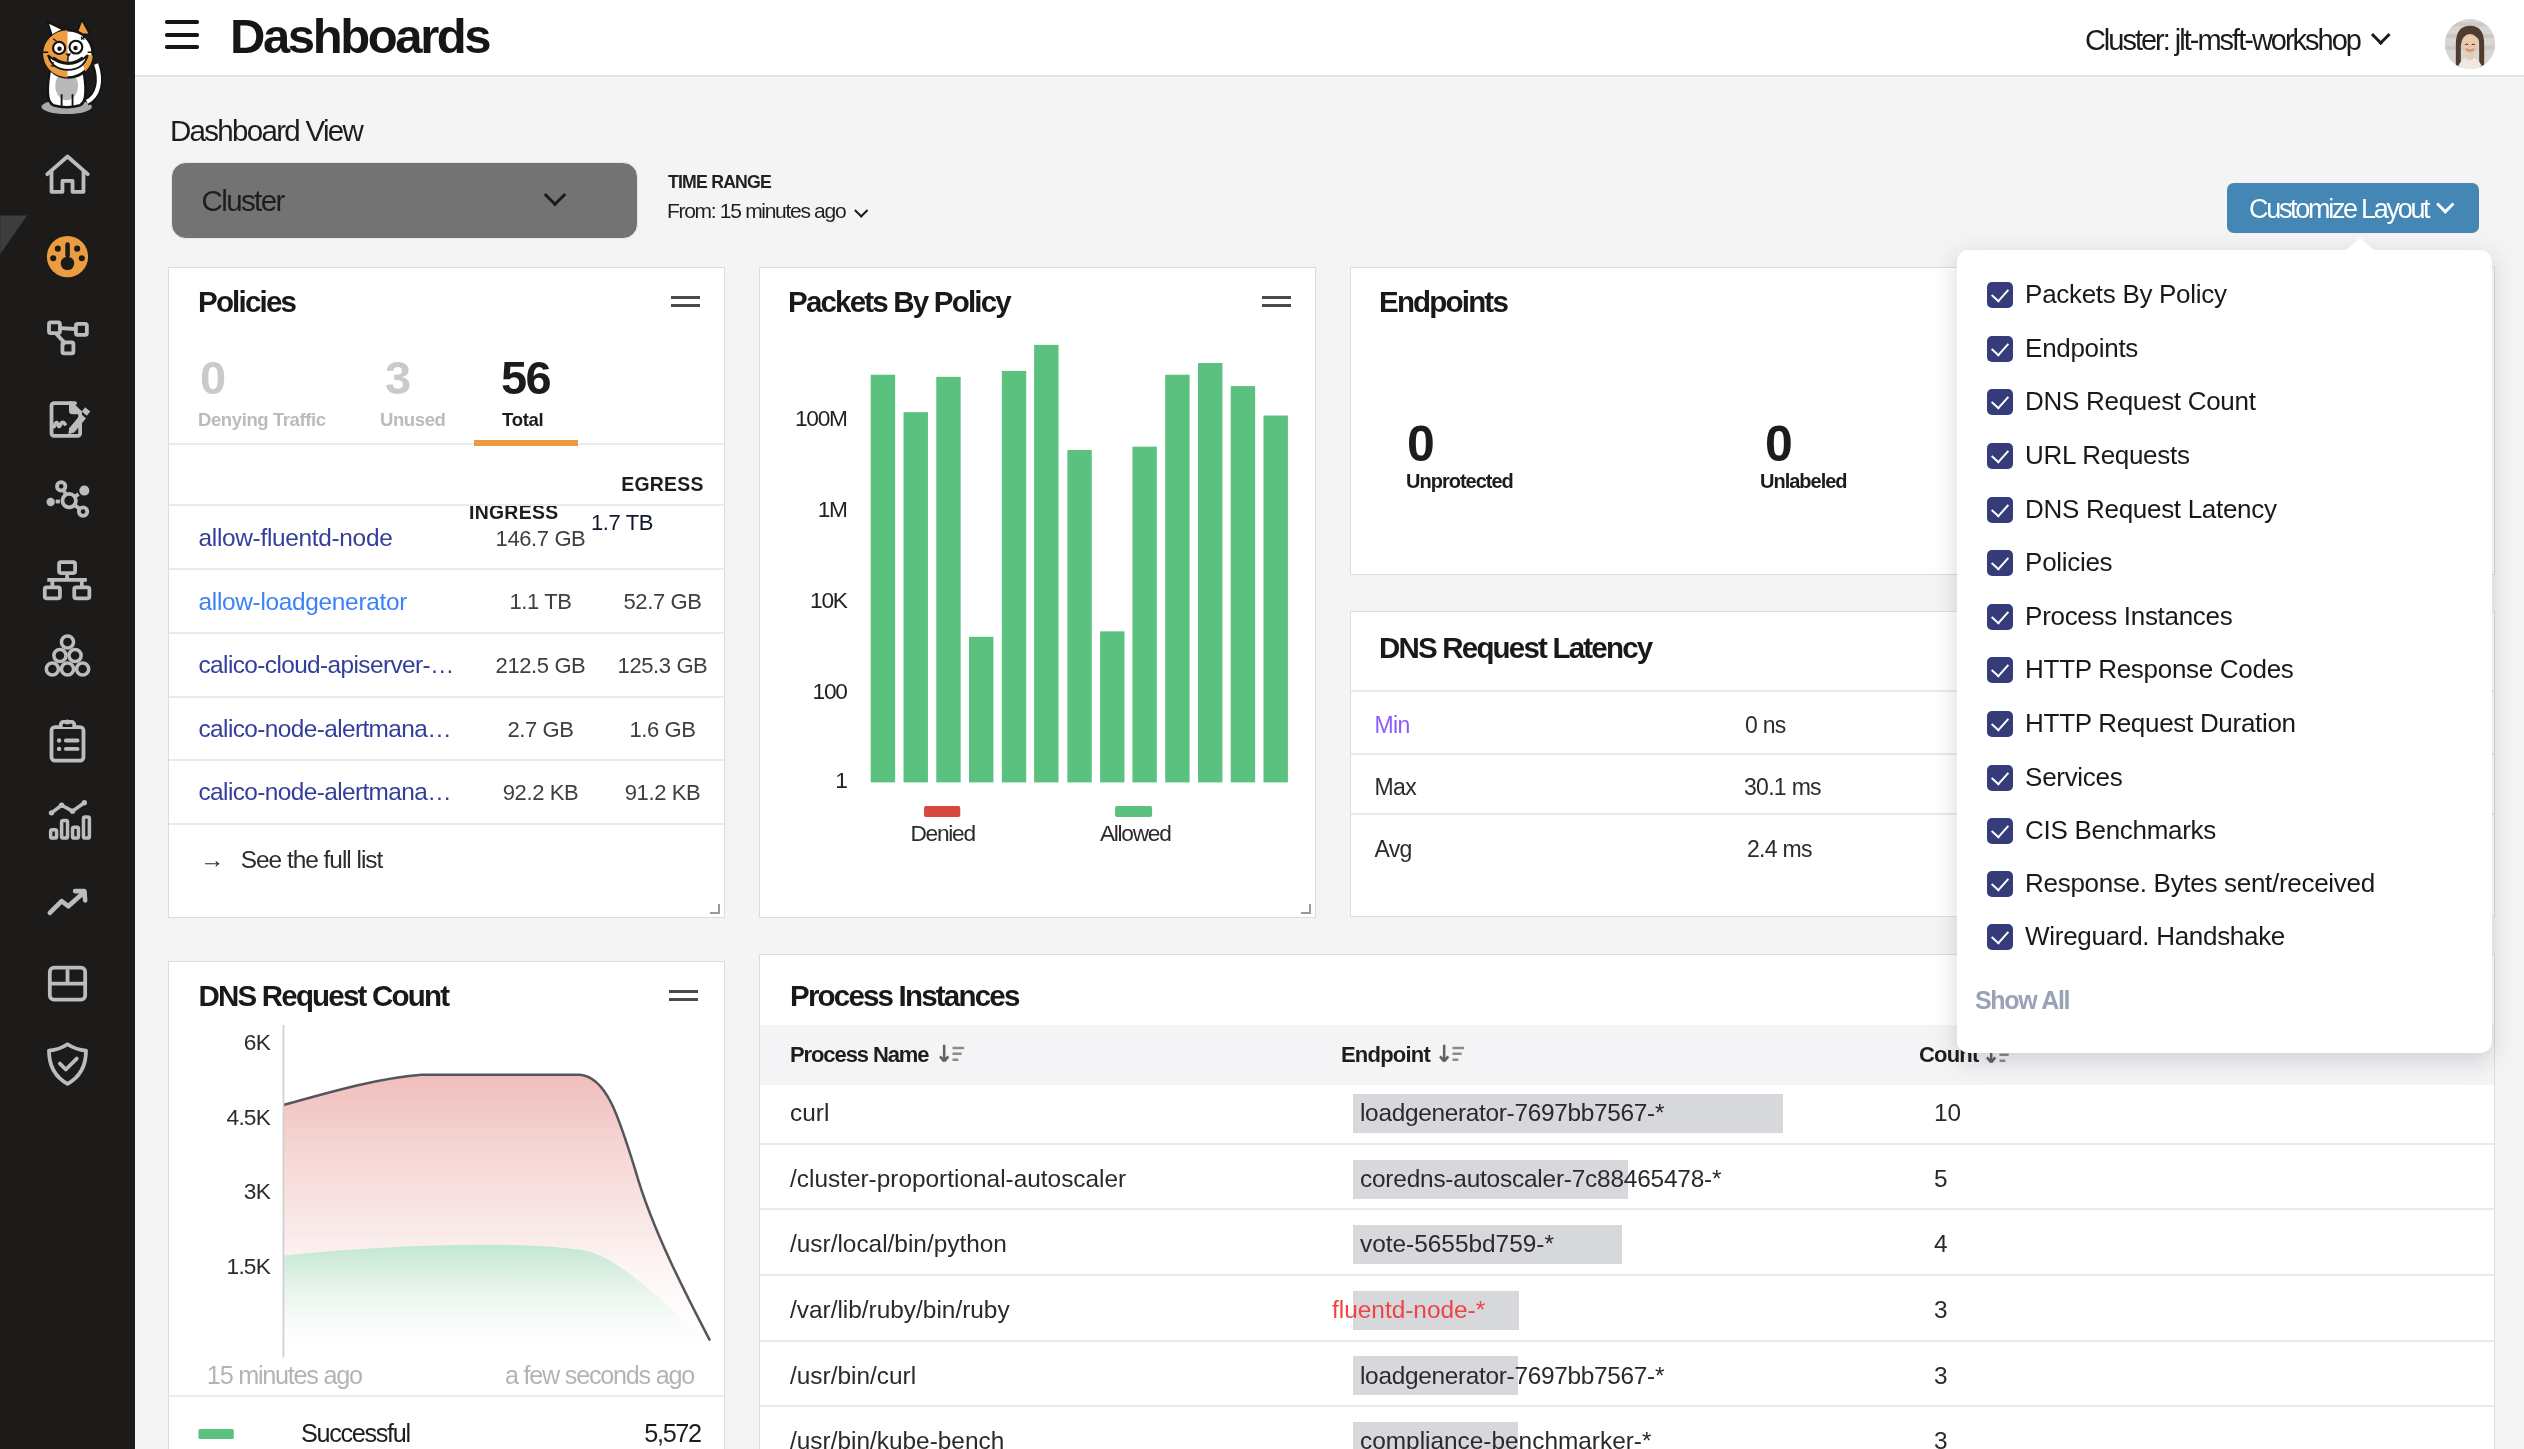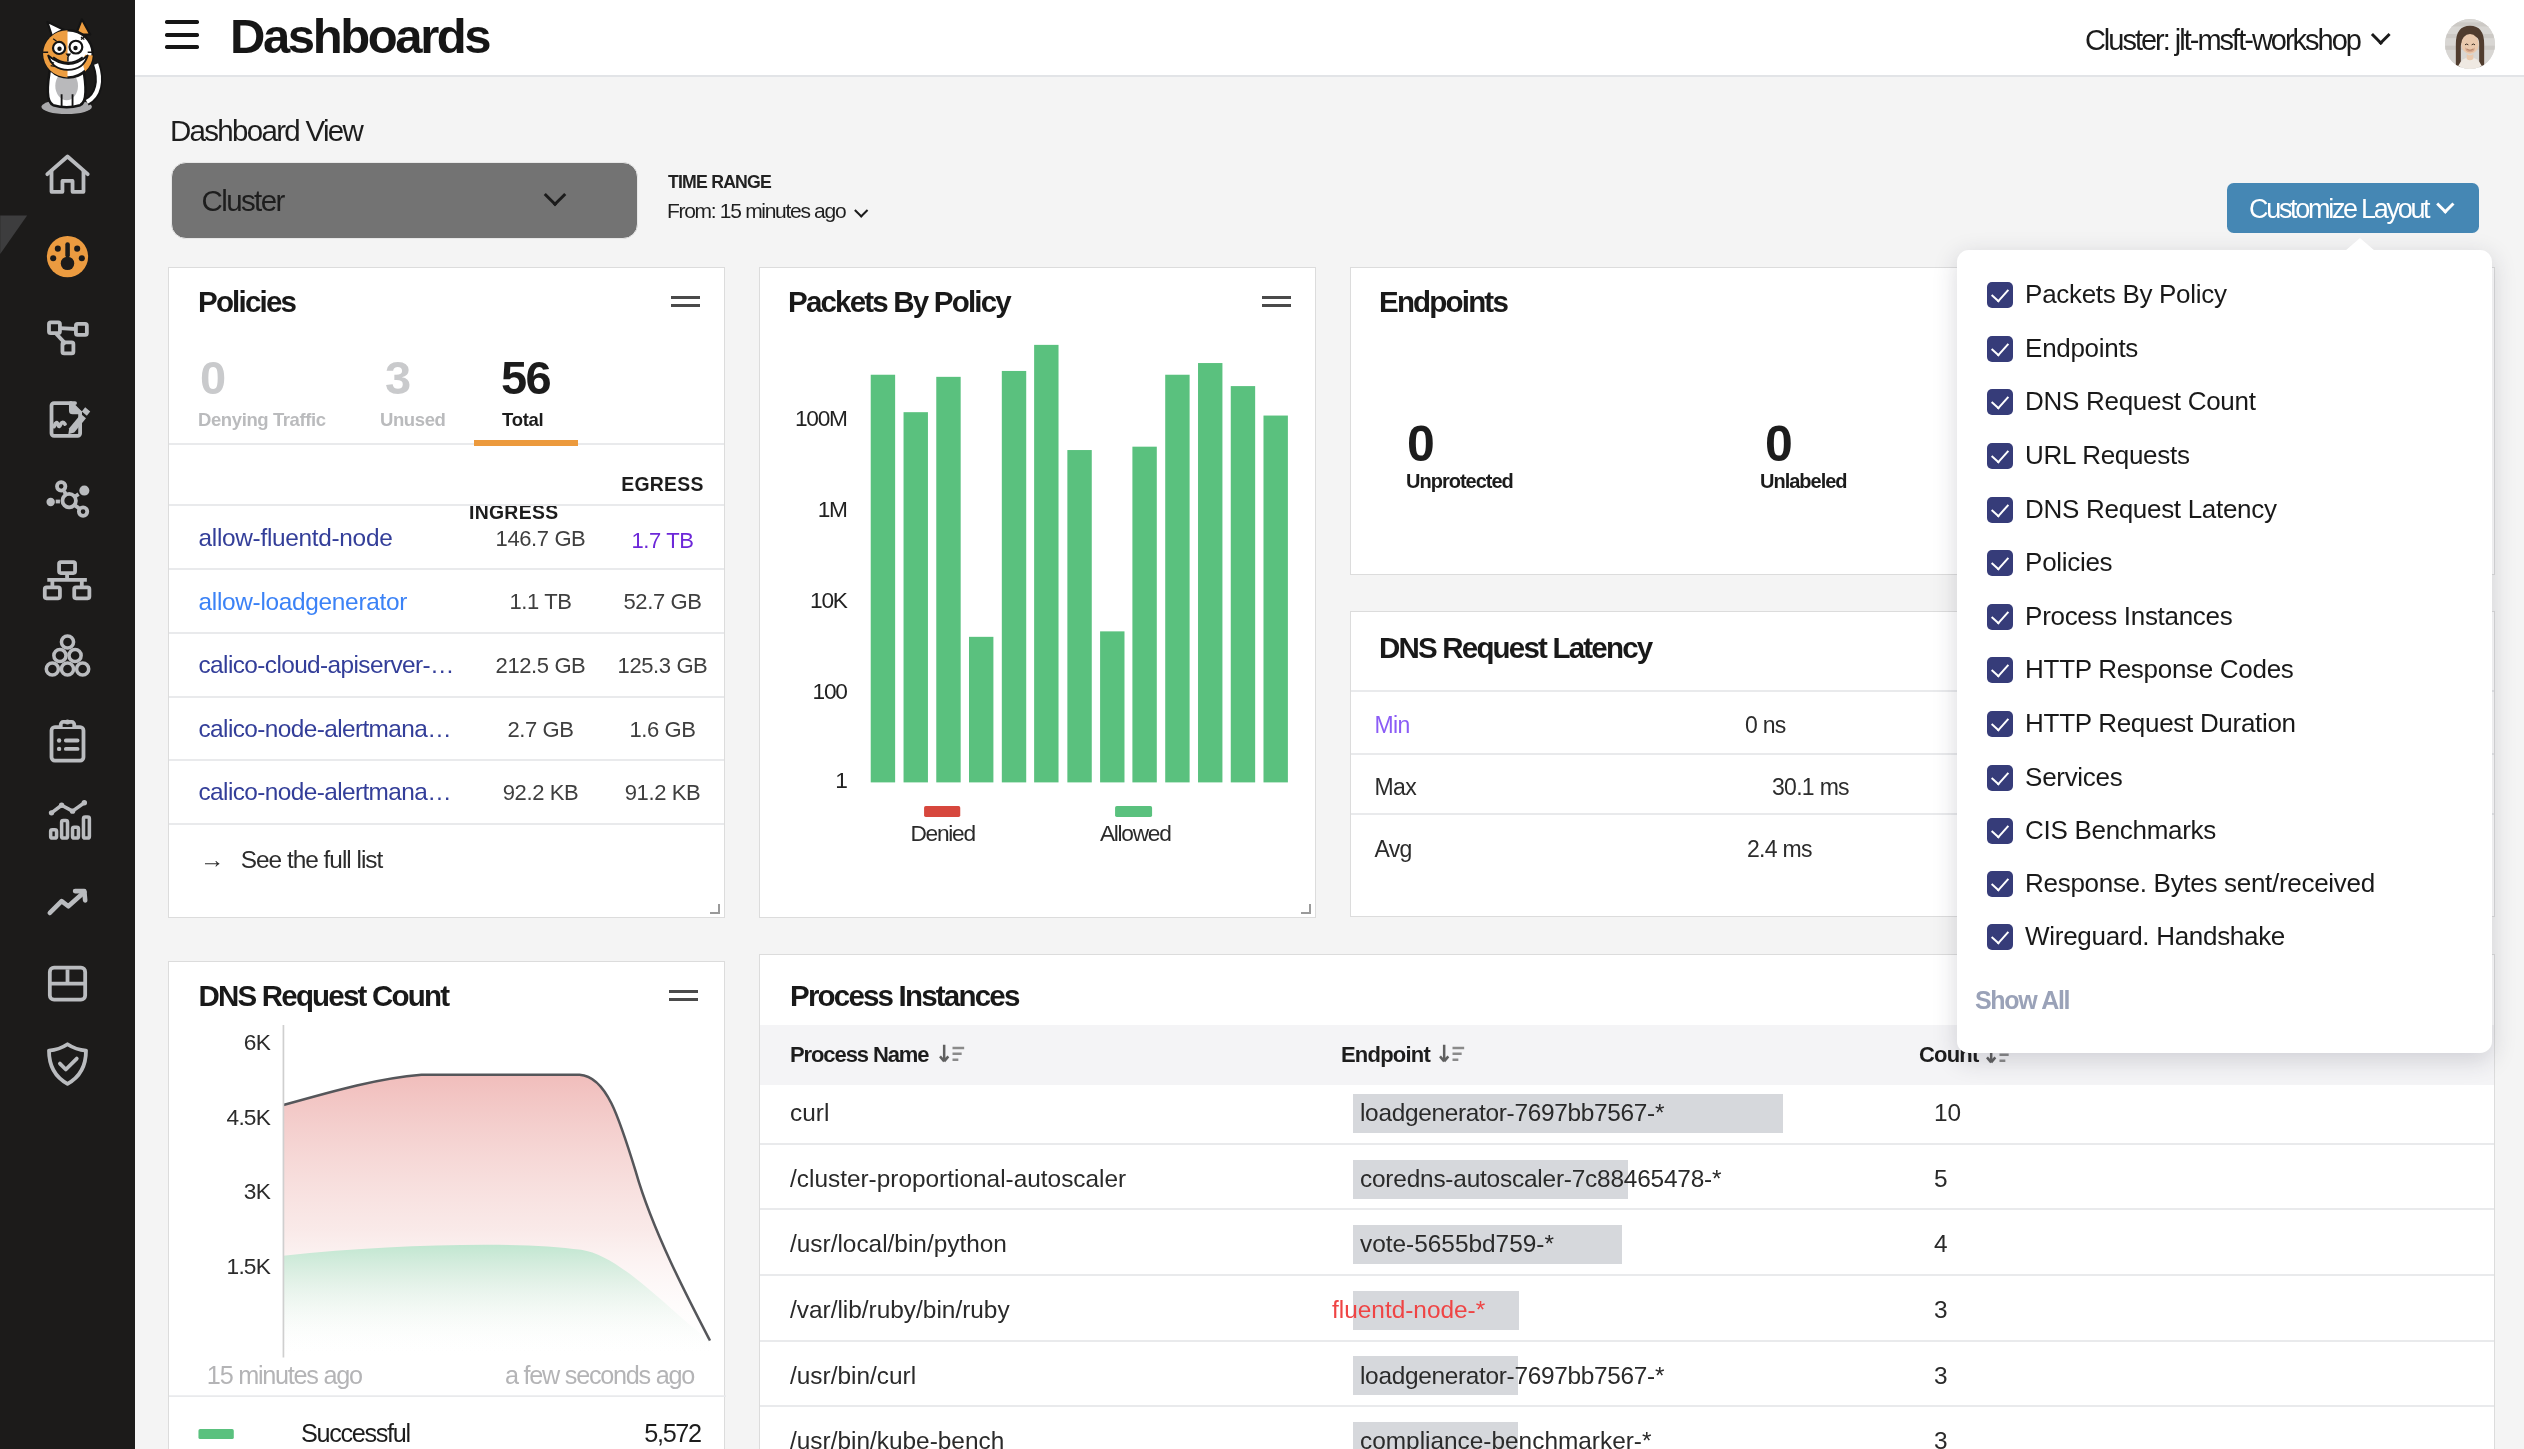--- a/index.html
+++ b/index.html
@@ -208,21 +208,21 @@
   <div class="abs" style="left:300px;top:205px;width:143px;text-align:left;font-size:19.4px;font-weight:bold;color:#1d1d1d;letter-spacing:0.3px;margin-top:28px;">INGRESS</div>
   <div class="abs" style="left:422px;top:205px;width:143px;text-align:center;font-size:19.4px;font-weight:bold;color:#1d1d1d;letter-spacing:0.3px;">EGRESS</div>
   <div class="divh" style="top:236px;"></div>
   <div class="divh" style="top:300px;"></div>
   <div class="divh" style="top:364px;"></div>
   <div class="divh" style="top:428px;"></div>
   <div class="divh" style="top:491px;"></div>
   <div class="divh" style="top:555px;"></div>
   <div class="abs" style="left:29.5px;top:256px;font-size:24.4px;color:#333e99;letter-spacing:-0.3px;">allow-fluentd-node</div>
   <div class="abs" style="left:300px;top:258px;width:143px;text-align:center;font-size:22px;color:#3f3f3f;letter-spacing:-0.4px;">146.7 GB</div>
-  <div class="abs" style="left:422px;top:260px;width:143px;text-align:center;font-size:22px;color:#6d28d9;letter-spacing:-0.4px;">1.7 TB</div>
+  <div class="abs" style="left:422px;top:242px;width:143px;font-size:22px;color:#0f172a;letter-spacing:-0.4px;">1.7 TB</div>
   <div class="abs" style="left:29.5px;top:320px;font-size:24.4px;color:#3b82f6;letter-spacing:-0.3px;">allow-loadgenerator</div>
   <div class="abs" style="left:300px;top:321px;width:143px;text-align:center;font-size:22px;color:#3f3f3f;letter-spacing:-0.4px;">1.1 TB</div>
   <div class="abs" style="left:422px;top:321px;width:143px;text-align:center;font-size:22px;color:#3f3f3f;letter-spacing:-0.4px;">52.7 GB</div>
   <div class="abs" style="left:29.5px;top:383px;font-size:24.4px;color:#333e99;letter-spacing:-0.6px;">calico-cloud-apiserver-…</div>
   <div class="abs" style="left:300px;top:385px;width:143px;text-align:center;font-size:22px;color:#3f3f3f;letter-spacing:-0.4px;">212.5 GB</div>
   <div class="abs" style="left:422px;top:385px;width:143px;text-align:center;font-size:22px;color:#3f3f3f;letter-spacing:-0.4px;">125.3 GB</div>
   <div class="abs" style="left:29.5px;top:447px;font-size:24.4px;color:#333e99;letter-spacing:-0.6px;">calico-node-alertmana…</div>
   <div class="abs" style="left:300px;top:449px;width:143px;text-align:center;font-size:22px;color:#3f3f3f;letter-spacing:-0.4px;">2.7 GB</div>
   <div class="abs" style="left:422px;top:449px;width:143px;text-align:center;font-size:22px;color:#3f3f3f;letter-spacing:-0.4px;">1.6 GB</div>
   <div class="abs" style="left:29.5px;top:510px;font-size:24.4px;color:#333e99;letter-spacing:-0.6px;">calico-node-alertmana…</div>
@@ -276,21 +276,21 @@
   <div class="abs" style="left:409px;top:202px;font-size:20px;font-weight:bold;color:#1c1c1c;letter-spacing:-1px;">Unlabeled</div>
 </div>
 
 <div class="card" style="left:1350px;top:611px;width:1145px;height:306px;">
   <div class="ctitle" style="left:28px;top:18.5px;">DNS Request Latency</div>
   <div class="divh" style="top:78px;"></div>
   <div class="abs" style="left:23.6px;top:100px;font-size:23px;color:#8b5cf6;letter-spacing:-0.7px;">Min</div>
   <div class="abs" style="left:394px;top:100px;font-size:23px;color:#2c2c2c;letter-spacing:-0.7px;">0 ns</div>
   <div class="divh" style="top:141px;"></div>
   <div class="abs" style="left:23.6px;top:162px;font-size:23px;color:#2c2c2c;letter-spacing:-0.7px;">Max</div>
-  <div class="abs" style="left:393px;top:162px;font-size:23px;color:#2c2c2c;letter-spacing:-0.7px;margin-left:28px;">30.1 ms</div>
+  <div class="abs" style="left:393px;top:162px;font-size:23px;color:#2c2c2c;letter-spacing:-0.7px;">30.1 ms</div>
   <div class="divh" style="top:201px;"></div>
   <div class="abs" style="left:23.6px;top:224px;font-size:23px;color:#2c2c2c;letter-spacing:-0.7px;">Avg</div>
   <div class="abs" style="left:396px;top:224px;font-size:23px;color:#2c2c2c;letter-spacing:-0.7px;">2.4 ms</div>
 </div>
 
 <div class="card" style="left:168px;top:961px;width:557px;height:539px;">
   <div class="ctitle" style="left:29.5px;top:17px;">DNS Request Count</div>
   <div class="menu2" style="left:500px;top:28px;"></div>
   <svg class="abs" style="left:0;top:0;" width="557" height="488" viewBox="0 0 662 580">
     <defs>

